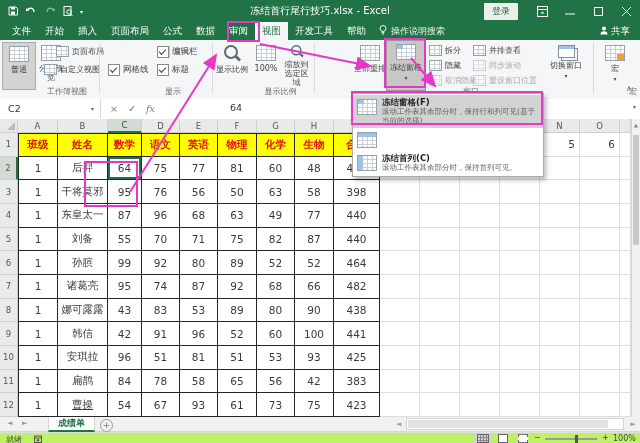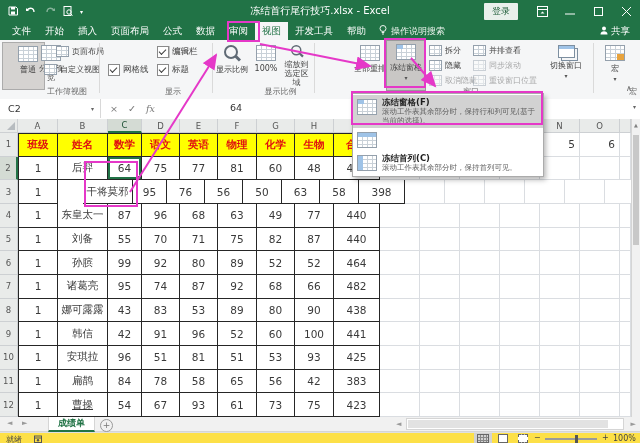--- a/index.html
+++ b/index.html
@@ -75,21 +75,21 @@
   .vthumb{position:absolute;left:1px;top:16px;width:6px;height:110px;background:#c8c8c8;}
   
   .tabbar{left:0;top:417px;width:640px;height:15px;background:#f1f1f1;border-bottom:1px solid #d5d5d5;box-sizing:border-box;font-size:9px;color:#666;}
   .navarr{position:absolute;top:2px;font-size:7px;color:#9a9a9a;}
   .stab{position:absolute;left:48px;top:0;height:15px;padding:0 9px;background:#fff;border-left:1px solid #d5d5d5;border-right:1px solid #d5d5d5;border-bottom:2px solid #217346;box-sizing:border-box;color:#217346;font-weight:bold;display:flex;align-items:center;}
   .addsheet{position:absolute;left:100px;top:2px;width:11px;height:11px;border:1px solid #9a9a9a;border-radius:50%;display:flex;align-items:center;justify-content:center;font-size:9px;color:#777;line-height:1;}
   .hscroll{position:absolute;left:396px;top:1px;width:240px;height:12px;}
   .htrack{position:absolute;left:10px;top:0;width:218px;height:12px;background:#fff;border:1px solid #d5d5d5;box-sizing:border-box;}
   .hthumb{position:absolute;left:12px;top:2px;width:200px;height:8px;background:#e2e2e2;}
   
-  .statusbar{left:0;top:432px;width:640px;height:11px;background:#fde047;border-top:1px solid #e0e0e0;box-sizing:border-box;font-size:8px;color:#444;}
+  .statusbar{left:0;top:432px;width:640px;height:11px;background:#bef264;border-top:1px solid #e0e0e0;box-sizing:border-box;font-size:8px;color:#444;}
   .vmode{position:absolute;top:0;width:18px;height:10px;display:flex;align-items:center;justify-content:center;}
   .vmode.sel{background:#d2d2d2;}
   .mini-grid{width:10px;height:7px;border:1px solid #666;background-image:repeating-linear-gradient(to right,transparent 0 2px,#888 2px 3px),repeating-linear-gradient(to bottom,transparent 0 2px,#888 2px 3px);}
   .mini-page{width:8px;height:7px;border:1px solid #666;background:#fff;}
   .ztrack{position:absolute;left:545px;top:5px;width:52px;height:1.5px;background:#9a9a9a;}
   .zthumb{position:absolute;left:575px;top:1.5px;width:3px;height:8px;background:#555;}
   
   .fmenu{left:352px;top:93px;width:190px;background:#fff;border:1px solid #ababab;box-shadow:2px 3px 5px rgba(0,0,0,.28);z-index:40;padding:1px 0;}
   .mitem{display:flex;gap:5px;padding:2px 3px 3px 4px;}
   .mitem.hl{background:#d2d2d2;}
@@ -188,21 +188,21 @@
           <circle cx="4" cy="2.5" r="2" fill="#fff"></circle>
           <path d="M0.5 8.5c0-2 1.5-3.2 3.5-3.2s3.5 1.2 3.5 3.2z" fill="#fff"></path>
         </svg></span>
     <span>共享</span>
   </div>
 </div>
 
 <div class="ab ribbon">
 
   <div class="rgroup" style="left:0;width:99px;">
-    <div class="rbtn-lg sel" style="left:2px;top:2px;width:32px;height:43px;padding-left:9px;">
+    <div class="rbtn-lg sel" style="left:2px;top:2px;width:32px;height:43px;">
       <span class="fi"></span>
       <span class="lbl">普通</span>
     </div>
     <div class="rbtn-lg" style="left:36px;top:2px;width:30px;height:43px;">
       <span class="fi"></span>
       <span class="lbl">分页预览</span>
     </div>
     <div class="rbtn-sm" style="left:56px;top:6px;">
       <span class="fi sm"></span>
       <span>页面布局</span>
@@ -375,21 +375,21 @@
       <div class="cell pcell" style="width: 40px;"></div>
       <div class="cell pcell" style="width: 40px;"></div>
       <div class="cell pcell" style="width: 40px;"></div>
       <div class="cell pcell" style="width: 40px;"></div>
       <div class="cell pcell" style="width: 40px;"></div>
       <div class="cell pcell" style="width: 11px;"></div>
     </div>
     <div class="grow" style="height: 23.6667px;">
       <div class="rnum">3</div>
       <div class="cell tcell first" style="width: 40px;">1</div>
-      <div class="cell tcell" style="width: 50px; margin-left: 25px;">干将莫邪</div>
+      <div class="cell tcell" style="width: 50px;">干将莫邪</div>
       <div class="cell tcell" style="width: 34px;">95</div>
       <div class="cell tcell" style="width: 38px;">76</div>
       <div class="cell tcell" style="width: 38px;">56</div>
       <div class="cell tcell" style="width: 39px;">50</div>
       <div class="cell tcell" style="width: 38px;">63</div>
       <div class="cell tcell" style="width: 39px;">58</div>
       <div class="cell tcell" style="width: 46px;">398</div>
       <div class="cell pcell" style="width: 40px;"></div>
       <div class="cell pcell" style="width: 40px;"></div>
       <div class="cell pcell" style="width: 40px;"></div>

